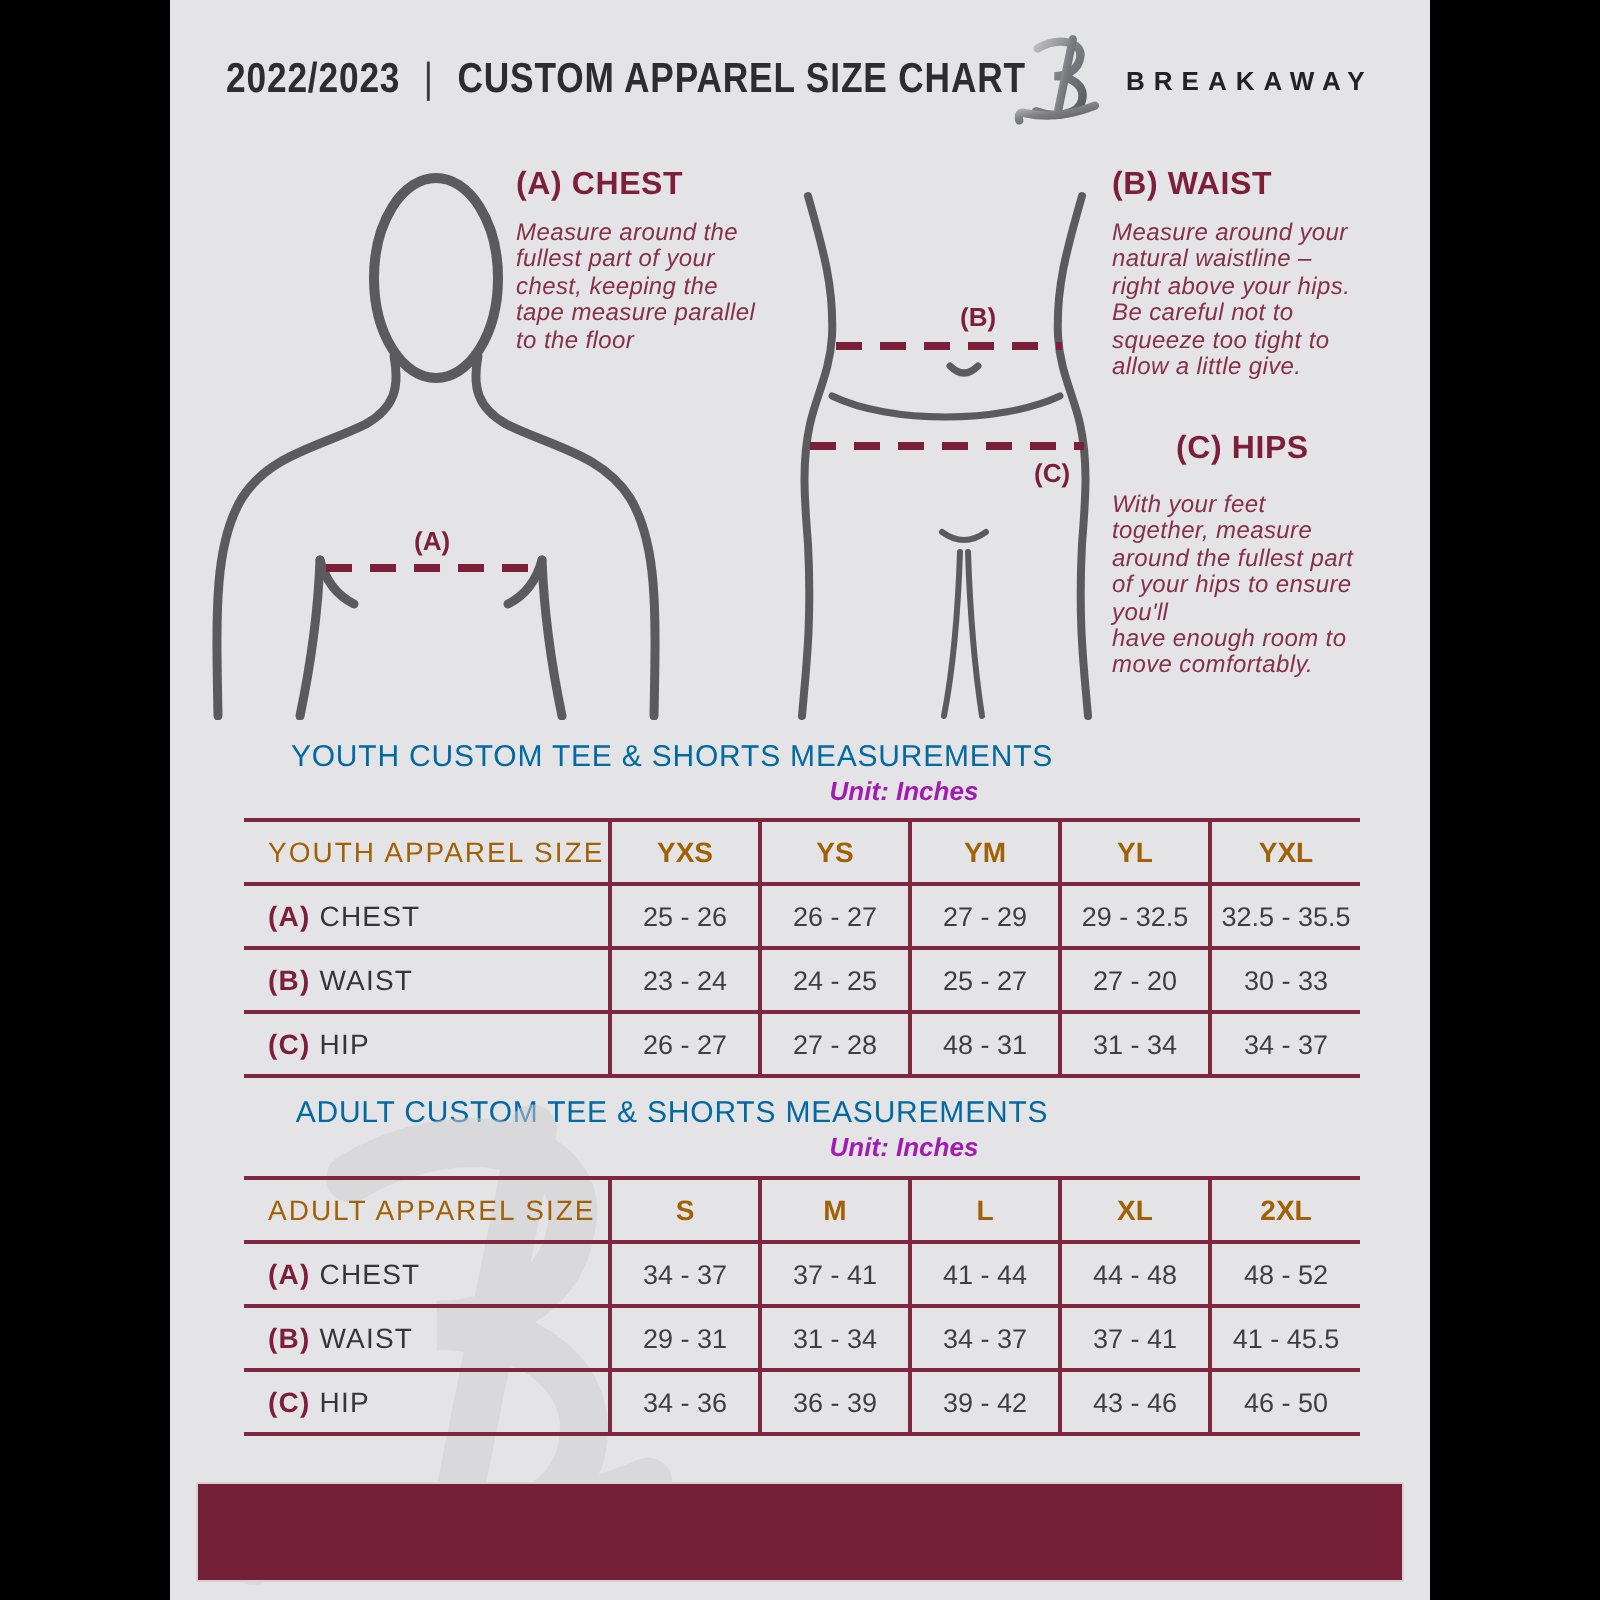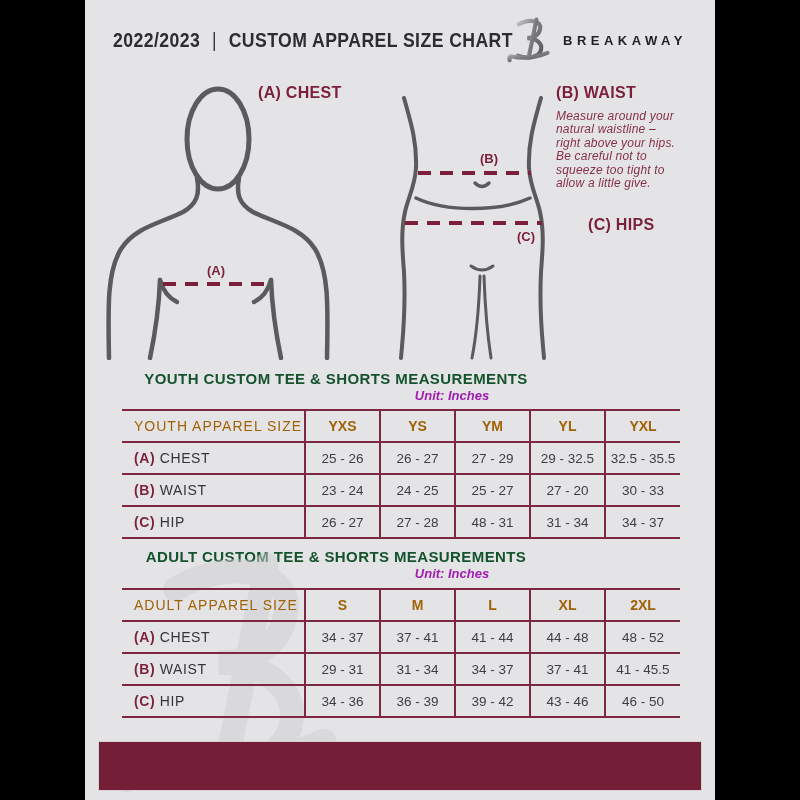--- a/index.html
+++ b/index.html
@@ -28,21 +28,21 @@
   .instr-head{position:absolute;font-size:16px;font-weight:700;color:var(--maroon);
     letter-spacing:.3px;white-space:nowrap;}
   .instr-body{position:absolute;font-size:12px;font-style:italic;color:var(--desc);
     line-height:13.4px;white-space:pre-line;letter-spacing:.2px;}
   .hA{left:173px;top:84px;} .bA{left:173px;top:110px;width:135px;}
   .hB{left:471px;top:84px;} .bB{left:471px;top:110px;width:150px;}
   .hC{left:471px;top:216px;margin-left:32px;} .bC{left:471px;top:246px;width:158px;}
 
   
   .sec-title{position:absolute;left:0;width:502px;text-align:center;
-    font-size:15px;font-weight:700;color:#14532d;letter-spacing:.4px;}
+    font-size:15px;font-weight:400;color:#0369a1;letter-spacing:.4px;}
   .sec-unit{position:absolute;left:0;width:734px;text-align:center;
     font-size:13px;font-weight:700;font-style:italic;color:#a21caf;}
   .yt-title{top:370px;} .yt-unit{top:388px;}
   .ad-title{top:548px;} .ad-unit{top:566px;}
 
   
   table.size{position:absolute;left:37px;width:558px;border-collapse:collapse;
     table-layout:fixed;z-index:2;}
   .yt-table{top:409px;} .ad-table{top:588px;}
   table.size th,table.size td{padding:0;height:30px;border-top:2px solid var(--line);
@@ -120,30 +120,42 @@
         <path d="M89,194 C90,224 92,250 96,276" stroke-width="3"></path>
       </g>
       <line x1="23" y1="91" x2="136" y2="91" stroke="var(--maroon)" stroke-width="4" stroke-dasharray="13 9"></line>
       <text class="dash-label" x="85" y="81">(B)</text>
       <line x1="10" y1="141" x2="147" y2="141" stroke="var(--maroon)" stroke-width="4" stroke-dasharray="13 9"></line>
       <text class="dash-label" x="122" y="159">(C)</text>
     </svg>
   </div>
 
   <div class="instr-head hA">(A) CHEST</div>
+  <div class="instr-body bA">Measure around the
+fullest part of your
+chest, keeping the
+tape measure parallel
+to the floor</div>
 
   <div class="instr-head hB">(B) WAIST</div>
   <div class="instr-body bB">Measure around your
 natural waistline –
 right above your hips.
 Be careful not to
 squeeze too tight to
 allow a little give.</div>
 
   <div class="instr-head hC">(C) HIPS</div>
+  <div class="instr-body bC">With your feet
+together, measure
+around the fullest part
+of your hips to ensure
+you'll
+have enough room to
+move comfortably.</div>
 
   <div class="sec-title yt-title">YOUTH CUSTOM TEE &amp; SHORTS MEASUREMENTS</div>
   <div class="sec-unit yt-unit">Unit: Inches</div>
   <table class="size yt-table" id="youth-table">
       <colgroup>
         <col class="c0">
         <col class="cn">
         <col class="cn">
         <col class="cn">
         <col class="cn">

